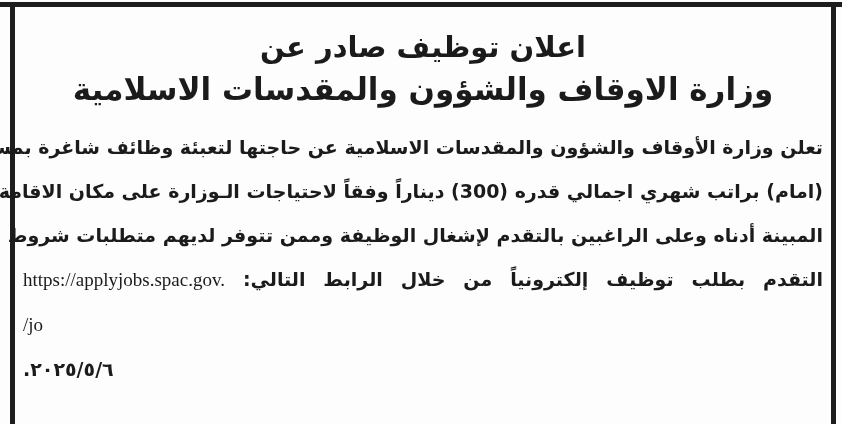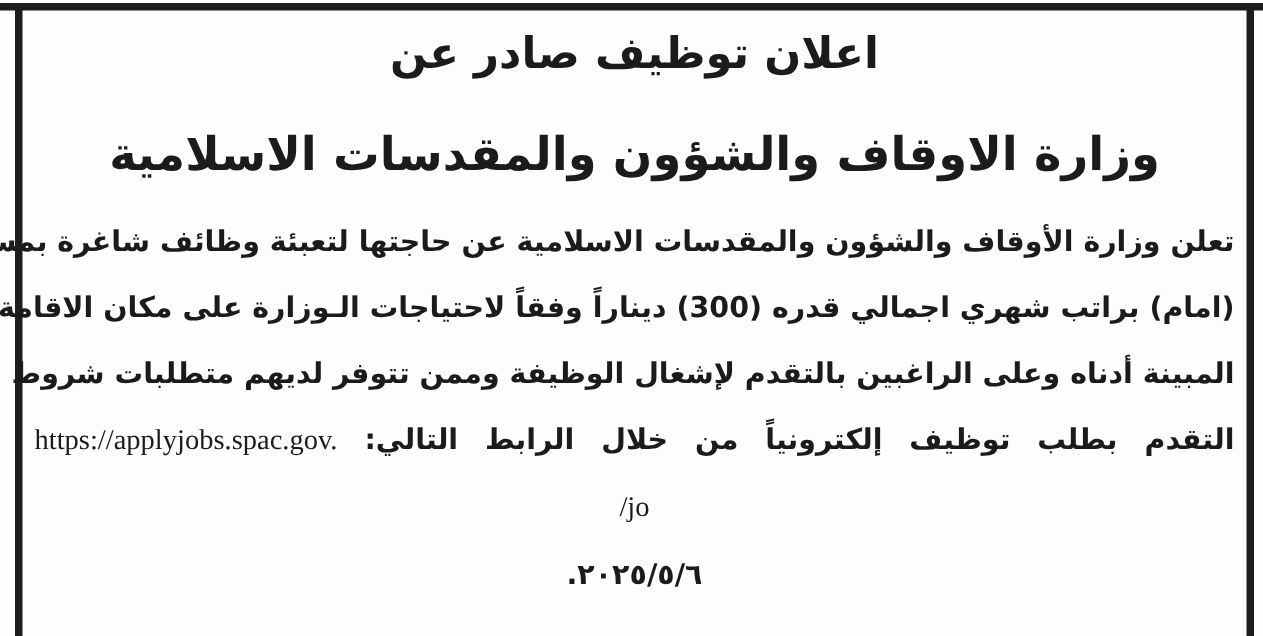--- a/index.html
+++ b/index.html
@@ -30,42 +30,42 @@
     box-sizing: border-box;
     padding: 0 8px;
     direction: rtl;
     color: #1b1b1b;
     font-weight: bold;
   }
   .title-1 {
     text-align: center;
     font-size: 29px;
     line-height: 40px;
-    padding-top: 8px;
+    padding-top: 20px;
     white-space: nowrap;
   }
   .title-2 {
     text-align: center;
     font-size: 31px;
     line-height: 44px;
-    margin-top: 26px;
+    margin-top: 0;
     white-space: nowrap;
   }
   .bl {
     font-size: 19px;
     line-height: 44px;
     white-space: nowrap;
   }
   .bl.first { margin-top: 14px; }
   .just {
     text-align: justify;
     text-align-last: justify;
   }
   .start {
-    text-align: center;
+    text-align: left;
   }
   .url {
     font-family: Liberation Serif, serif;
     font-weight: normal;
     font-size: 19px;
     unicode-bidi: embed;
   }
 </style>
 </head>
 <body>

